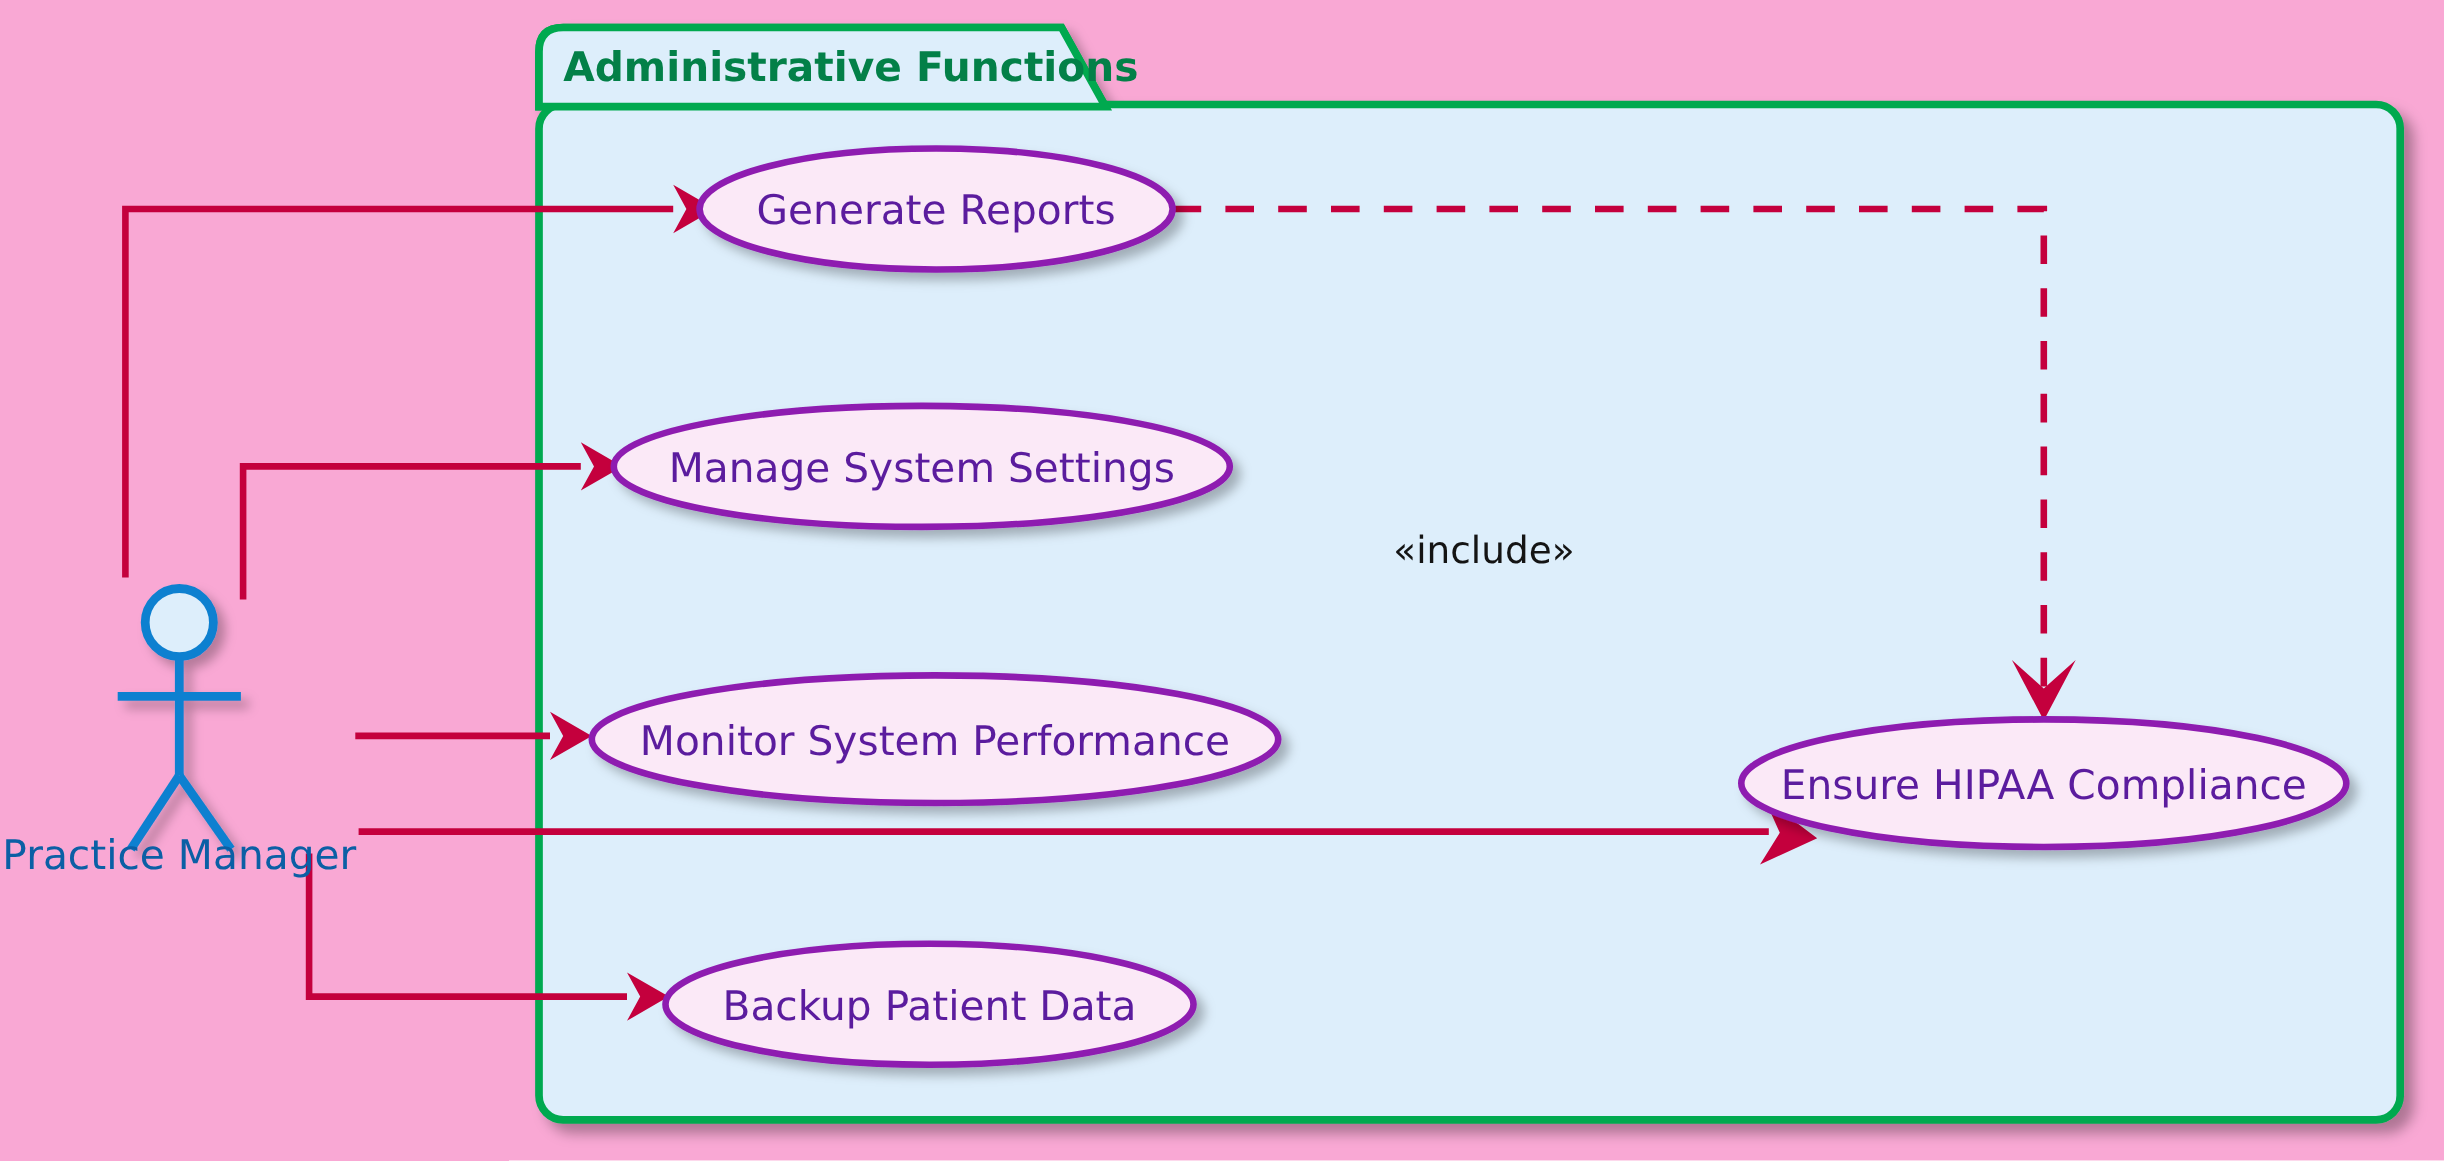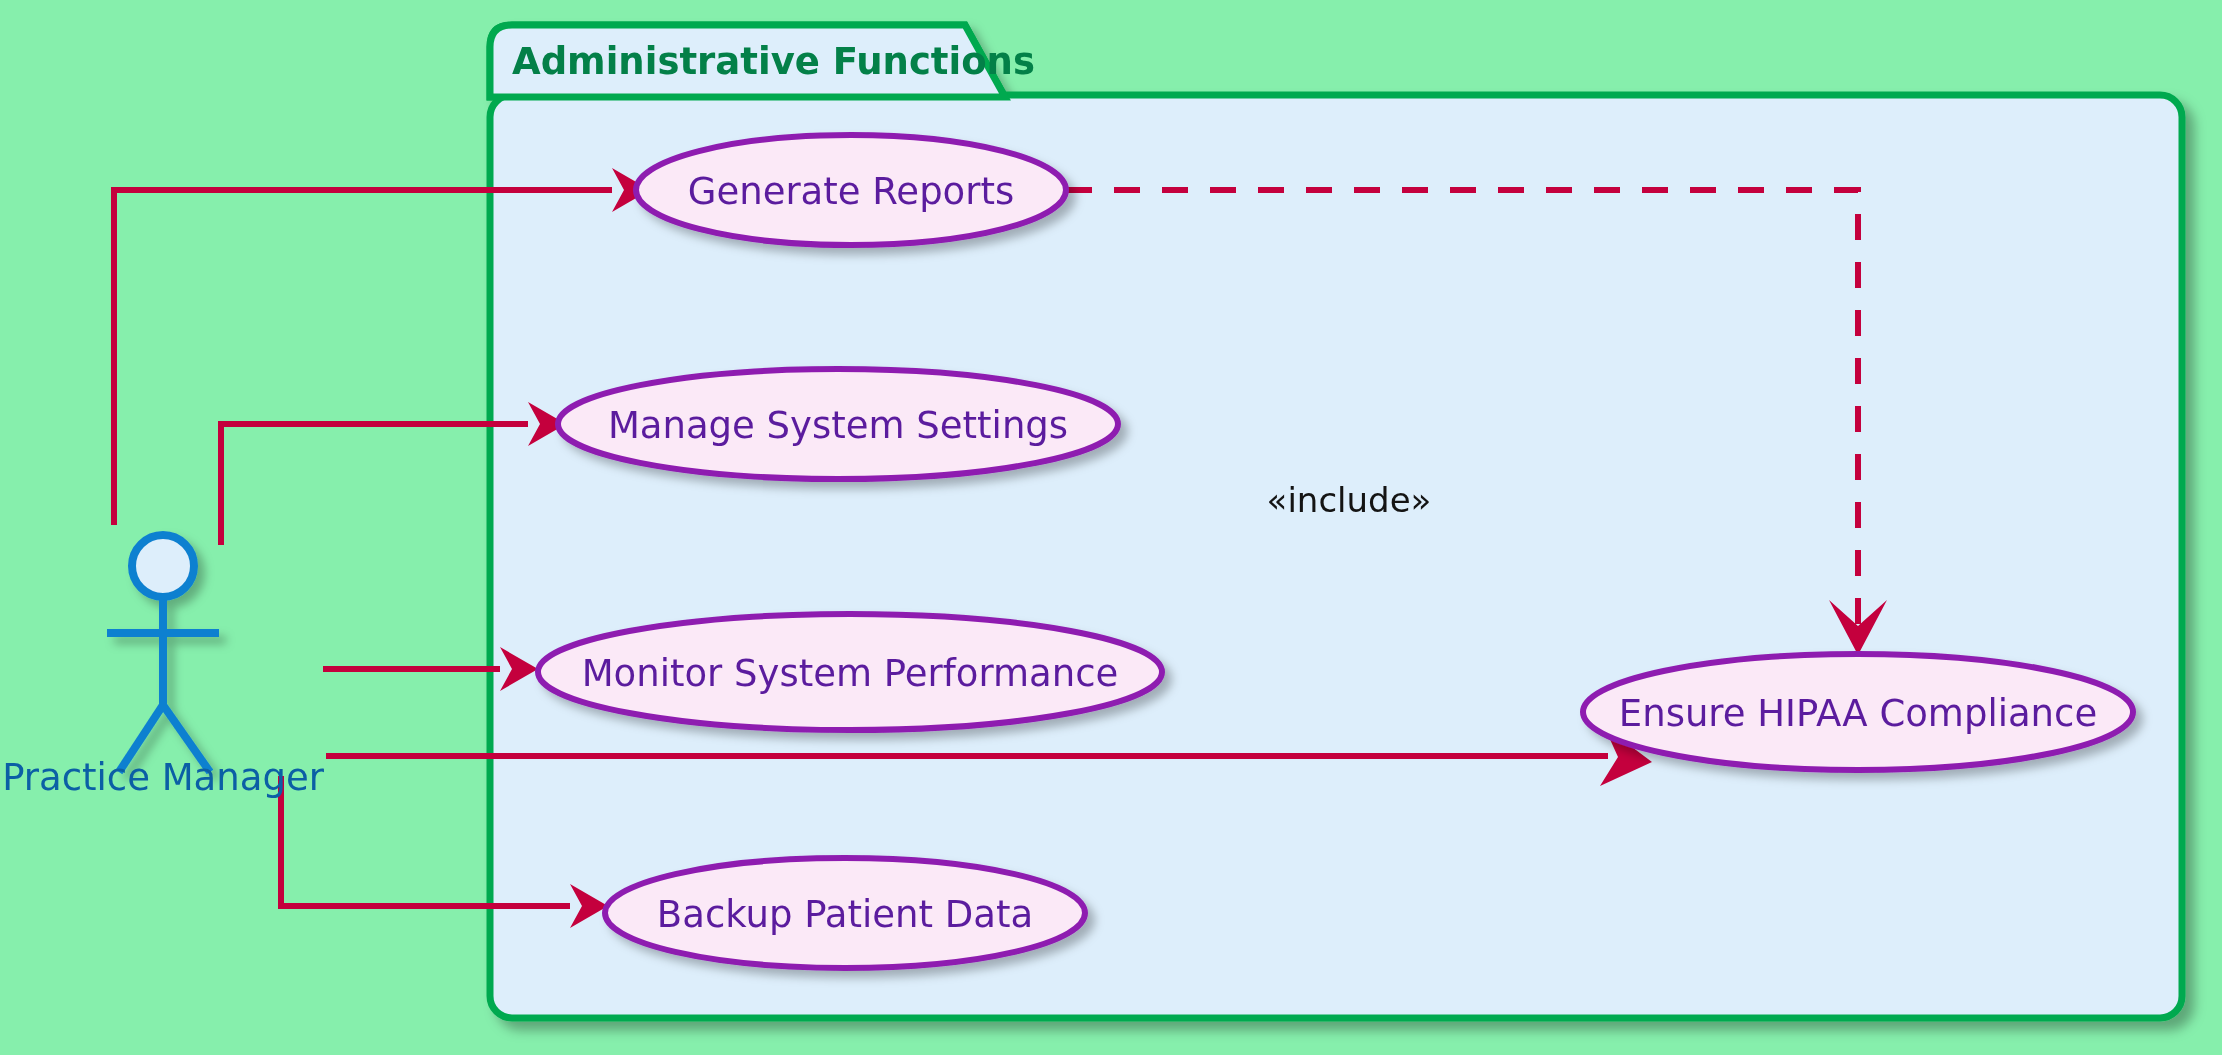--- a/index.html
+++ b/index.html
@@ -7,21 +7,21 @@
     padding: 0;
     background: #ffffff;
   }
   body {
     font-family: "DejaVu Sans", sans-serif;
   }
   #diagram-root {
     position: relative;
     width: 2222px;
     height: 1055px;
-    background: #86efac;
+    background: #f9a8d4;
     overflow: hidden;
   }
   svg.canvas {
     position: absolute;
     left: 0;
     top: 0;
     width: 2222px;
     height: 1055px;
     display: block;
   }

